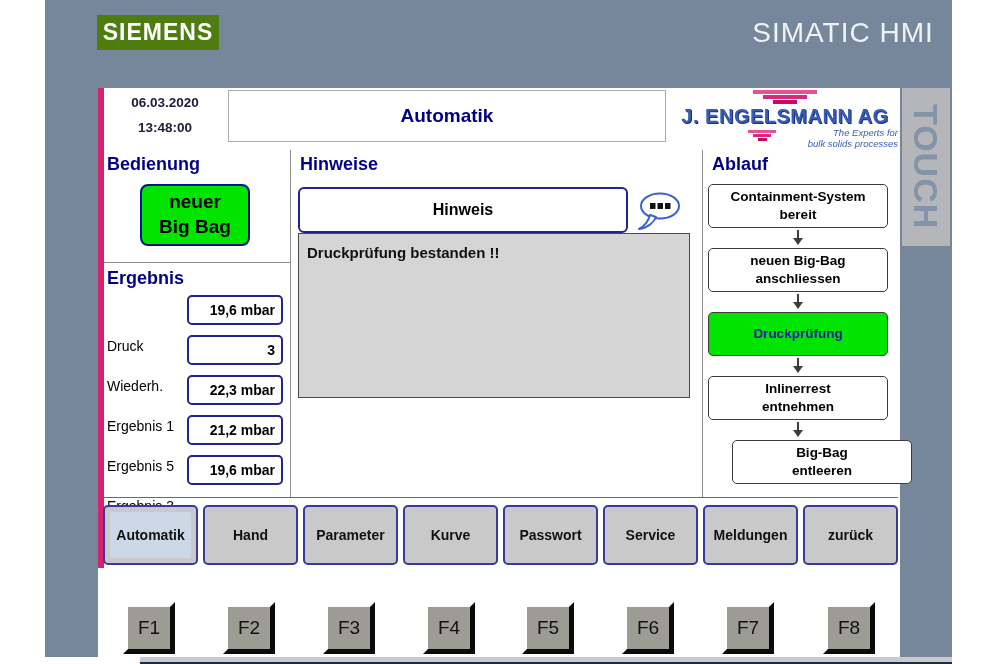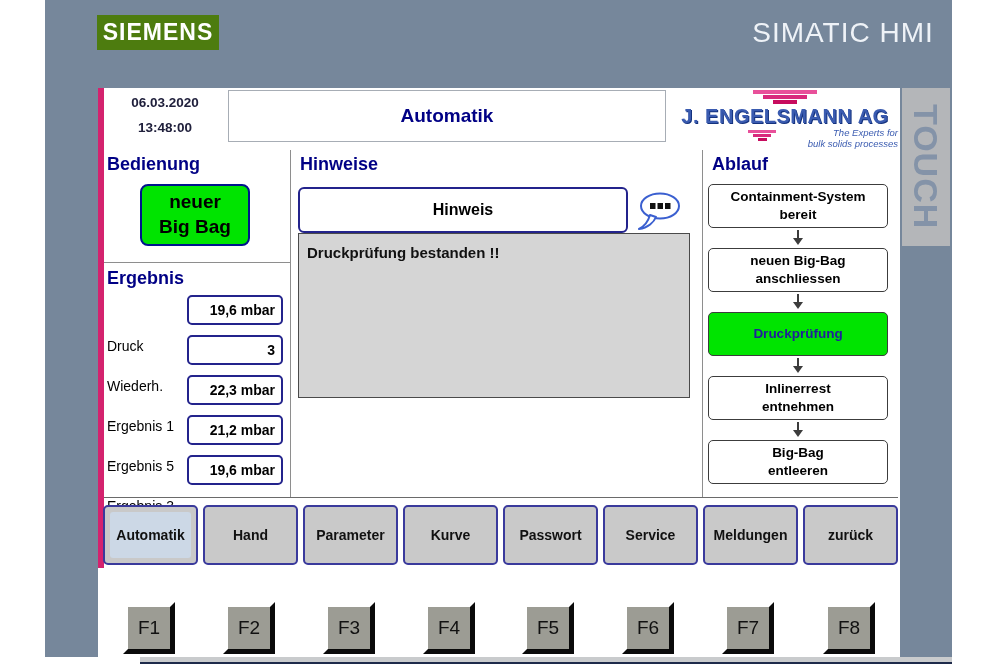--- a/index.html
+++ b/index.html
@@ -200,21 +200,21 @@
         <i class="head"></i>
       </div>
     <div class="step" style="top:288px;">
       <span>Inlinerrest</span>
       <span>entnehmen</span>
     </div>
     <div class="arrow" style="top:334px;">
         <i class="stem"></i>
         <i class="head"></i>
       </div>
-    <div class="step" style="top:352px;">
+    <div class="step" style="top:352px;margin-left:24px;">
       <span>Big-Bag</span>
       <span>entleeren</span>
     </div>
 
     <div class="navbtn active" style="left:5px;">
         <i class="hl"></i>
         <span>Automatik</span>
       </div>
     <div class="navbtn" style="left:105px;">
         <span>Hand</span>

